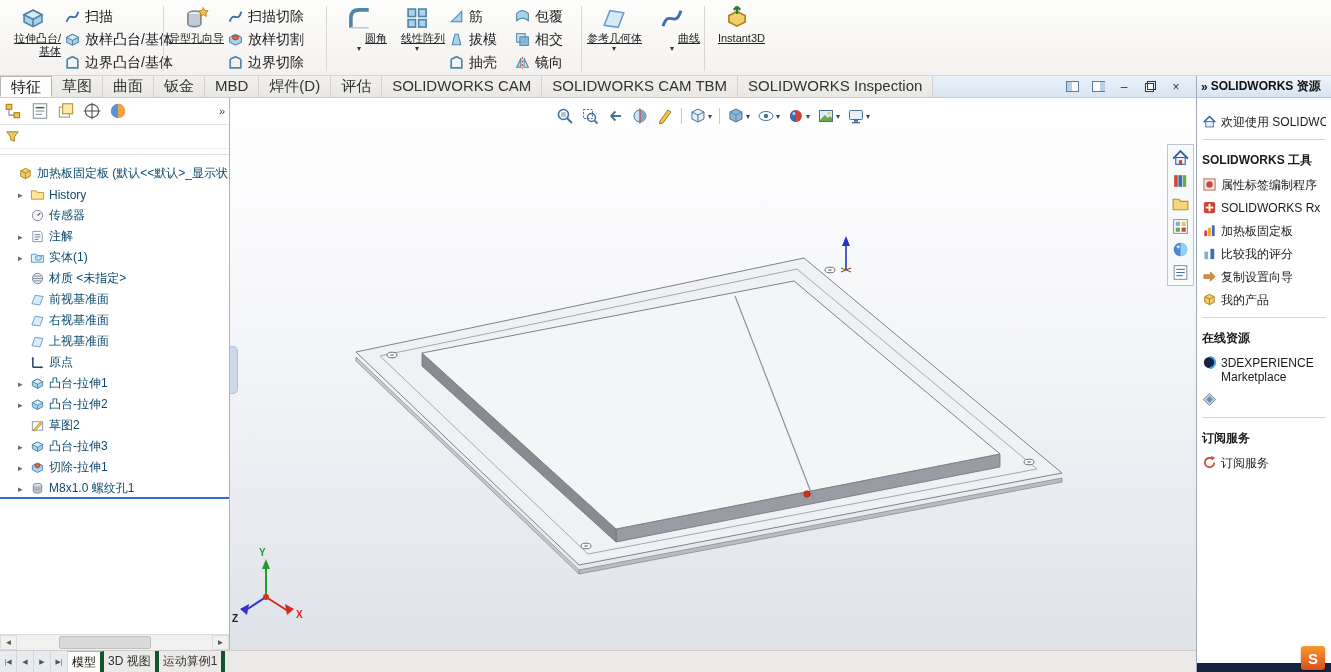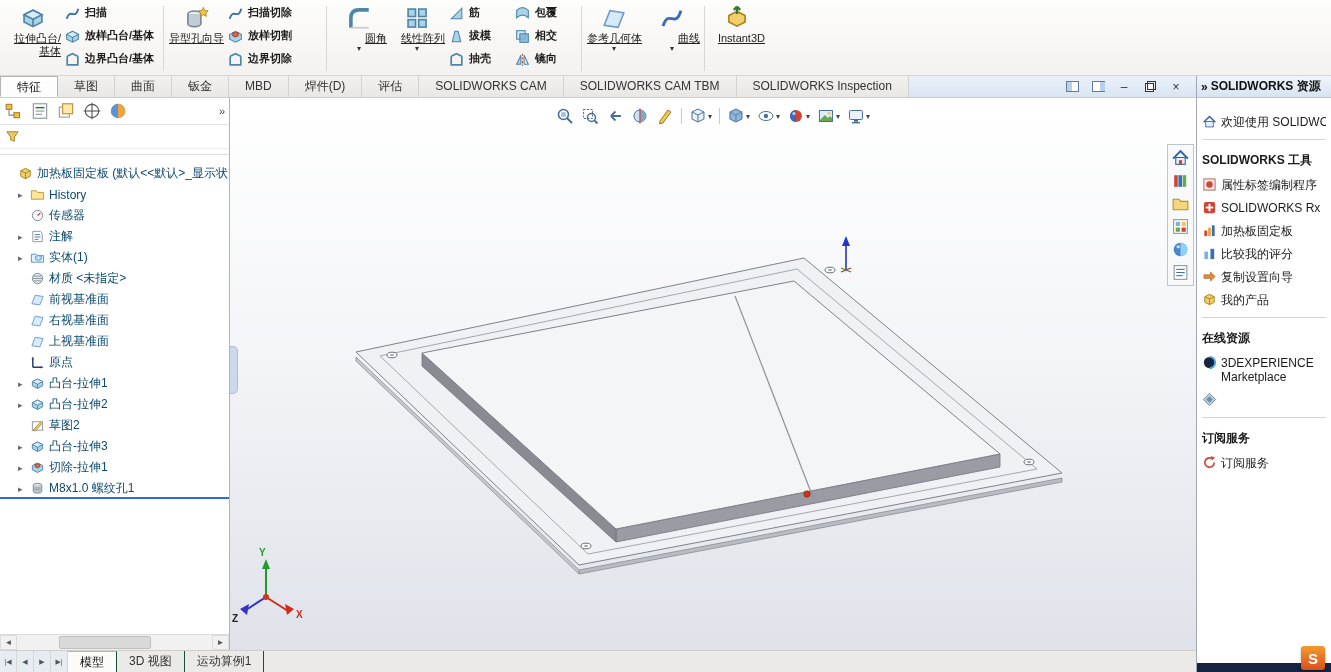--- a/index.html
+++ b/index.html
@@ -7,29 +7,29 @@
   body { font-family:"Liberation Sans","DejaVu Sans",sans-serif; font-size:12px; color:#1a1a1a; background:#e8e8e8; }
   .app { position:relative; width:1331px; height:672px; background:#f4f3f2; }
 
   
   .ribbon { height:76px; width:1331px; background:linear-gradient(#fdfdfc,#f4f2f0); border-bottom:1px solid #d8d5d2; display:flex; align-items:stretch; padding:2px 4px 0 4px; }
   .bigbtn { width:58px; display:flex; flex-direction:column; align-items:center; padding-top:3px; cursor:default; }
   .bigbtn svg { width:26px; height:26px; }
   .blabel { width:56px; font-size:11px; line-height:12.5px; text-align:right; word-break:break-all; color:#222; margin-top:1px;text-decoration:underline; }
   .bcaret { font-size:8px; line-height:7px; color:#333; }
   .stack { display:flex; flex-direction:column; padding-top:3px; width:98px; }
-  .smallbtn { display:flex; align-items:flex-start; height:23px; padding-left:2px; font-size:11px; white-space:nowrap;font-weight:bold; }
+  .smallbtn { display:flex; align-items:center; height:23px; padding-left:2px; font-size:14px; white-space:nowrap; }
   .smallbtn svg { width:17px; height:17px; margin-right:4px; flex:none; }
   .rsep { width:1px; background:#dad7d3; margin:4px 3px; }
 
   
   .lower { display:flex; height:596px; }
   .leftcol { width:1196px; display:flex; flex-direction:column; }
   .tabrow { height:22px; display:flex; align-items:stretch; background:linear-gradient(#f2f1ef,#e9e7e4); border-bottom:1px solid #cfccc9; }
-  .tab { padding:0 16px; line-height:20px; font-size:12px; color:#333; border-right:1px solid #d6d3cf; white-space:nowrap; }
+  .tab { padding:0 10px; line-height:20px; font-size:15px; color:#333; border-right:1px solid #d6d3cf; white-space:nowrap; }
   .tab.active { background:#fdfdfd; border:1px solid #b7b4b1; border-bottom:1px solid #fdfdfd; color:#111; }
   .tabspacer { flex:1; background:linear-gradient(#eaf1fa,#d9e5f3); }
   .winbtns { display:flex; align-items:center; gap:10px; padding:0 12px; background:linear-gradient(#eaf1fa,#d9e5f3); }
   .winbtn { width:16px; height:16px; display:flex; align-items:center; justify-content:center; color:#333; font-size:12px; }
   .ic-pane { width:13px; height:11px; border:1px solid #5a7da0; background:#fff; }
   .ic-pane::before { content:""; display:block; width:5px; height:9px; background:#b9d0e8; }
   .ic-pane.r::before { margin-left:7px; }
   .ic-restore { position:relative; width:11px; height:11px; }
   .ic-restore::before { content:""; position:absolute; left:0; bottom:0; width:7px; height:7px; border:1px solid #333; background:#fff; }
   .ic-restore::after { content:""; position:absolute; right:0; top:0; width:7px; height:7px; border:1px solid #333; }
@@ -79,21 +79,21 @@
   .rp-item.wrap span { white-space:normal; }
   .rp-sec { font-weight:bold; margin:12px 0 2px 0; }
   .rp-sep { border-top:1px solid #d5d5d5; margin:10px 0; }
   .rp-footer { height:30px; flex:none; position:relative; background:#fff; }
   .rp-footer .navy { position:absolute; left:0; right:0; bottom:0; height:9px; background:#16243f; }
   .s-badge { position:absolute; right:6px; bottom:2px; width:24px; height:24px; border-radius:3px; background:linear-gradient(#f59a2c,#d94f1e); color:#fff; font-weight:bold; font-size:15px; display:flex; align-items:center; justify-content:center; box-shadow:0 1px 2px rgba(0,0,0,.4); }
 
   
   .bottombar { height:22px; display:flex; align-items:stretch; background:#eceae8; border-top:1px solid #cfccc9; }
   .bnav { width:17px; display:flex; align-items:center; justify-content:center; font-size:7px; color:#555; border-right:1px solid #d8d5d2; background:#e7ecf2; }
-  .btab { padding:0 12px; display:flex; align-items:center; font-size:12px; color:#333; border-right:1px solid #14532d; }
+  .btab { padding:0 4px; display:flex; align-items:center; font-size:12px; color:#333; border-right:4px solid #14532d; }
   .btab.active { background:#fbfbfa; border-top:1px solid #b7b4b1; color:#111; }
   .bspacer { flex:1; }
 
   svg text { font-family:"Liberation Sans","DejaVu Sans",sans-serif; }
 </style>
 </head>
 <body>
 
 <svg width="0" height="0" style="position:absolute" aria-hidden="true">
   <defs>

